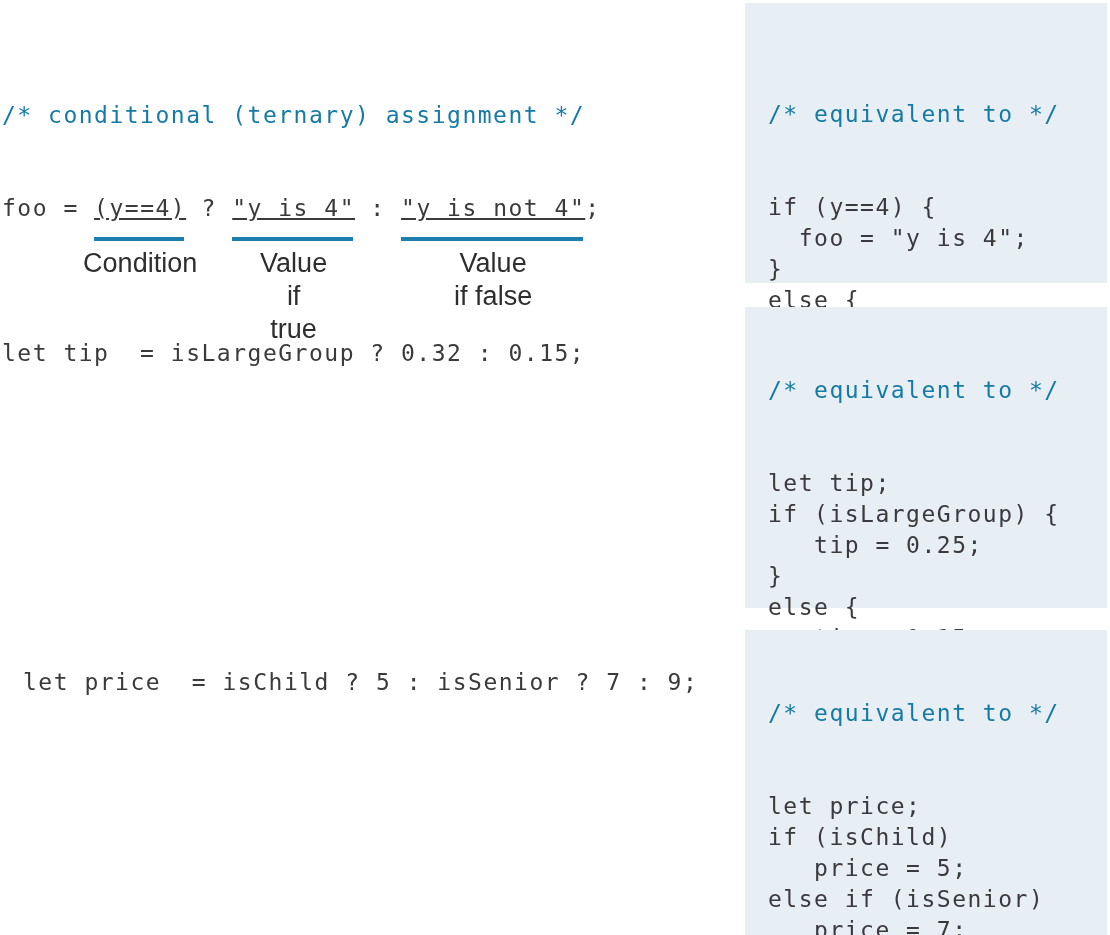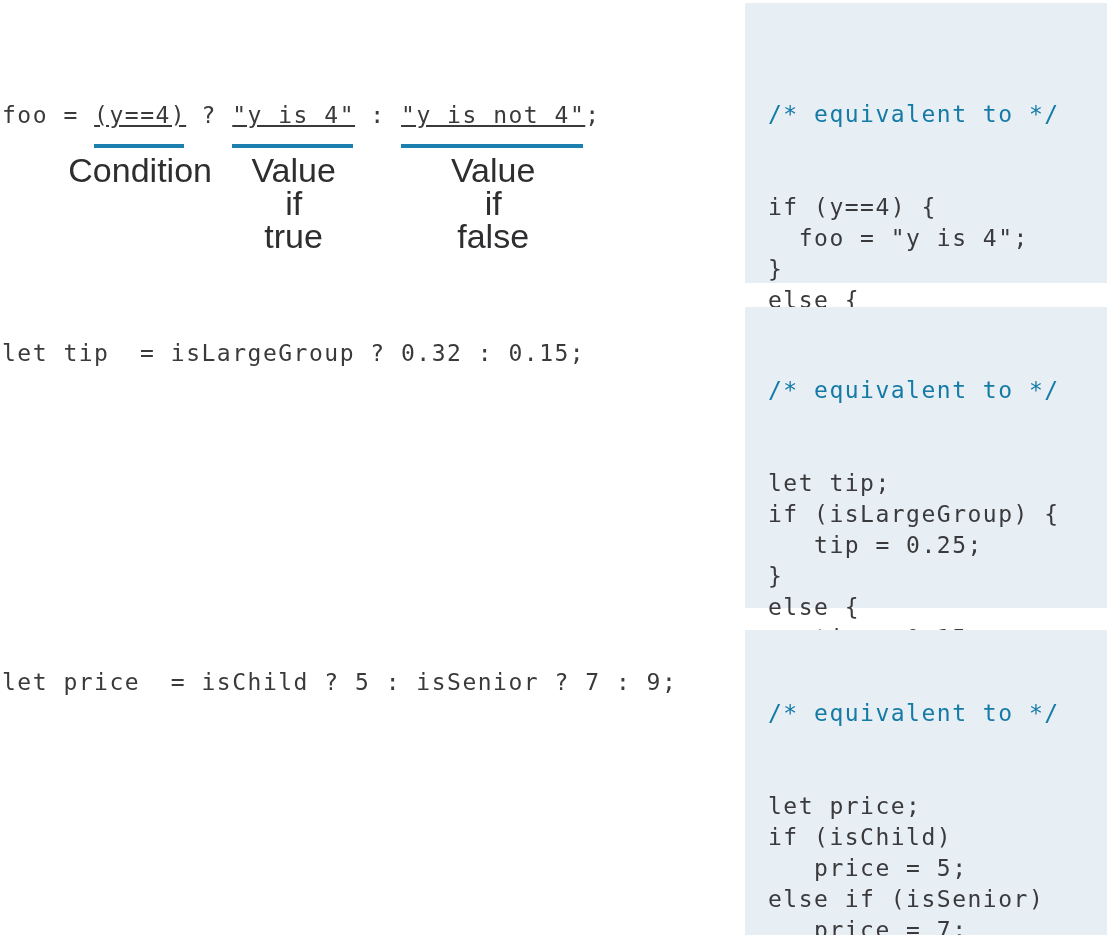--- a/index.html
+++ b/index.html
@@ -23,42 +23,42 @@
   }
   .comment {
     color: #147aa6;
   }
   .left-block {
     position: absolute;
     left: 2px;
   }
   #example1 { top: 38px; }
   #example2 { top: 338px; }
-  #example3 { top: 667px; }
+  #example3 { top: 667px; margin-left: 21px; }
 
   .seg {
     position: relative;
     display: inline-block;
     text-decoration: underline;
   }
   .seg-underline {
     position: absolute;
     left: 0;
     right: 2px;
     top: 44px;
     height: 4px;
     background: #1b80af;
   }
   .seg-label {
     position: absolute;
     top: 54px;
     left: 50%;
     transform: translateX(-50%);
     font-family: "Liberation Sans", sans-serif;
-    font-size: 34px;
+    font-size: 27px;
     line-height: 33px;
     letter-spacing: 0;
     color: #2e2e30;
     white-space: pre-line;
     text-align: center;
   }
 
   .box {
     position: absolute;
     left: 745px;
@@ -70,20 +70,21 @@
   #box3 { top: 630px; height: 305px; }
   .box-inner {
     padding: 6px 8px 0 23px;
   }
   #box1 .box-inner { padding-top: 34px; }
 </style>
 </head>
 <body>
 
 <div id="example1" class="left-block code">
+  <div class="comment">/* conditional (ternary) assignment */</div>
   <div class="codeline"><span>foo = </span><span class="seg"><span>(y==4)</span><span class="seg-underline"></span><span class="seg-label">Condition</span></span><span> ? </span><span class="seg"><span>"y is 4"</span><span class="seg-underline"></span><span class="seg-label">Value
 if true</span></span><span> : </span><span class="seg"><span>"y is not 4"</span><span class="seg-underline"></span><span class="seg-label">Value
 if false</span></span><span>;</span></div>
 </div>
 
 <div id="example2" class="left-block code">let tip  = isLargeGroup ? 0.32 : 0.15;</div>
 
 <div id="example3" class="left-block code">let price  = isChild ? 5 : isSenior ? 7 : 9;</div>
 
 <div id="box1" class="box">

